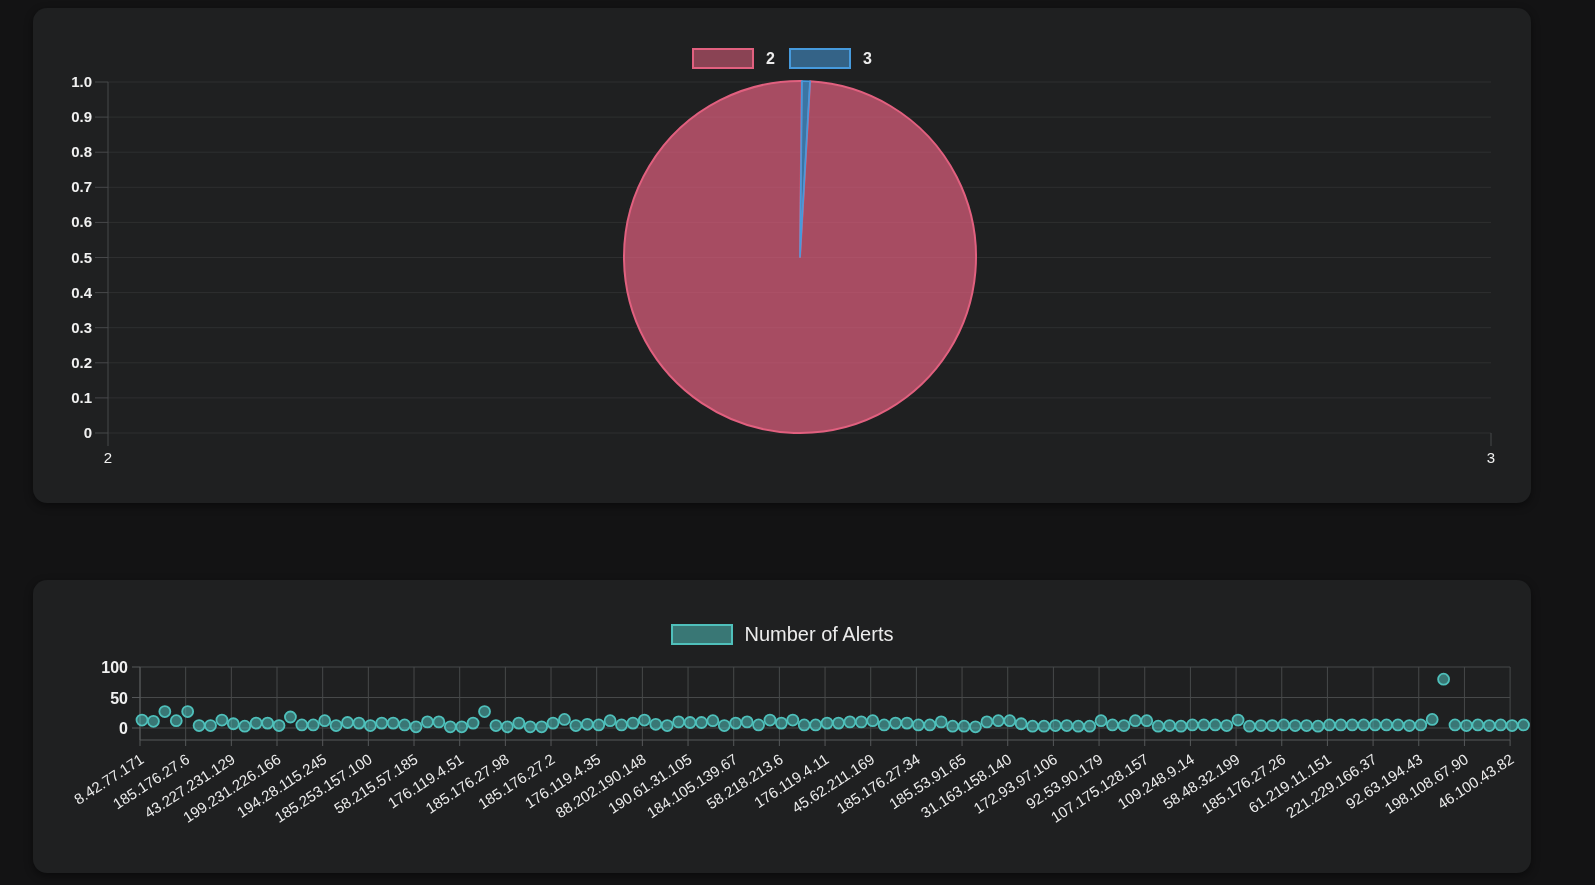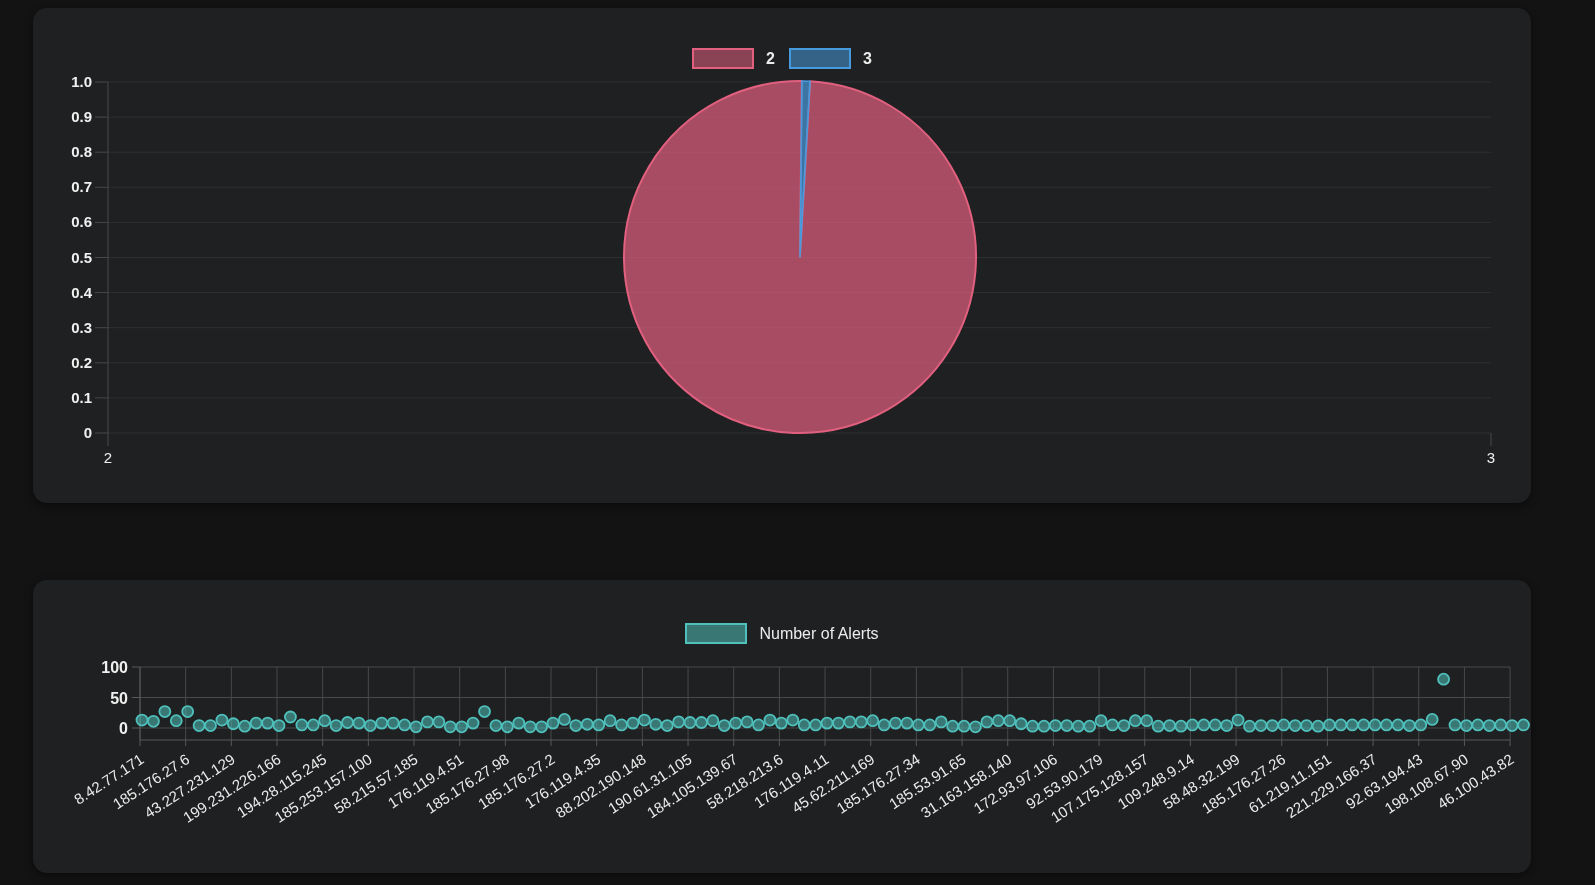--- a/index.html
+++ b/index.html
@@ -9,21 +9,21 @@
          box-shadow:0 3px 8px rgba(0,0,0,0.45);}
   #pie-panel{top:8px;height:495px;}
   #scatter-panel{top:580px;height:293px;}
   .legend{position:absolute;left:0;width:100%;display:flex;justify-content:center;
           align-items:center;gap:14px;}
   #pie-panel .legend{top:40px;}
   #scatter-panel .legend{top:43px;}
   .legend-item{display:flex;align-items:center;gap:12px;cursor:pointer;}
   .swatch{width:58px;height:17px;border:2px solid #888;background:#444;}
   .legend-label{font-size:16px;font-weight:600;color:#ececec;}
-  #scatter-panel .legend-label{font-weight:400;font-size:16px;}
+  #scatter-panel .legend-label{font-weight:400;font-size:20px;}
   svg{position:absolute;left:0;top:0;}
   svg text{font-family:"Liberation Sans",sans-serif;}
 </style>
 </head>
 <body>
 
 <div id="stage">
 
   <div class="panel" id="pie-panel">
     <div class="legend">

